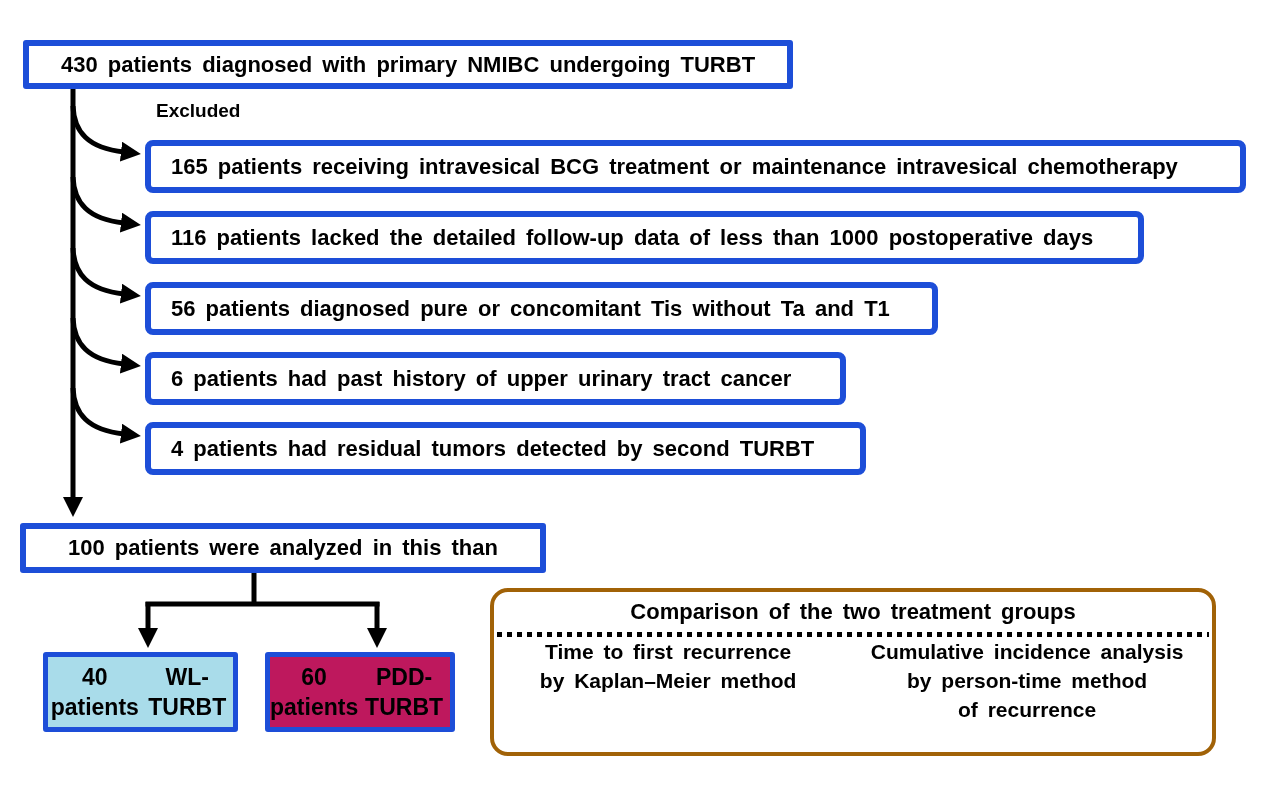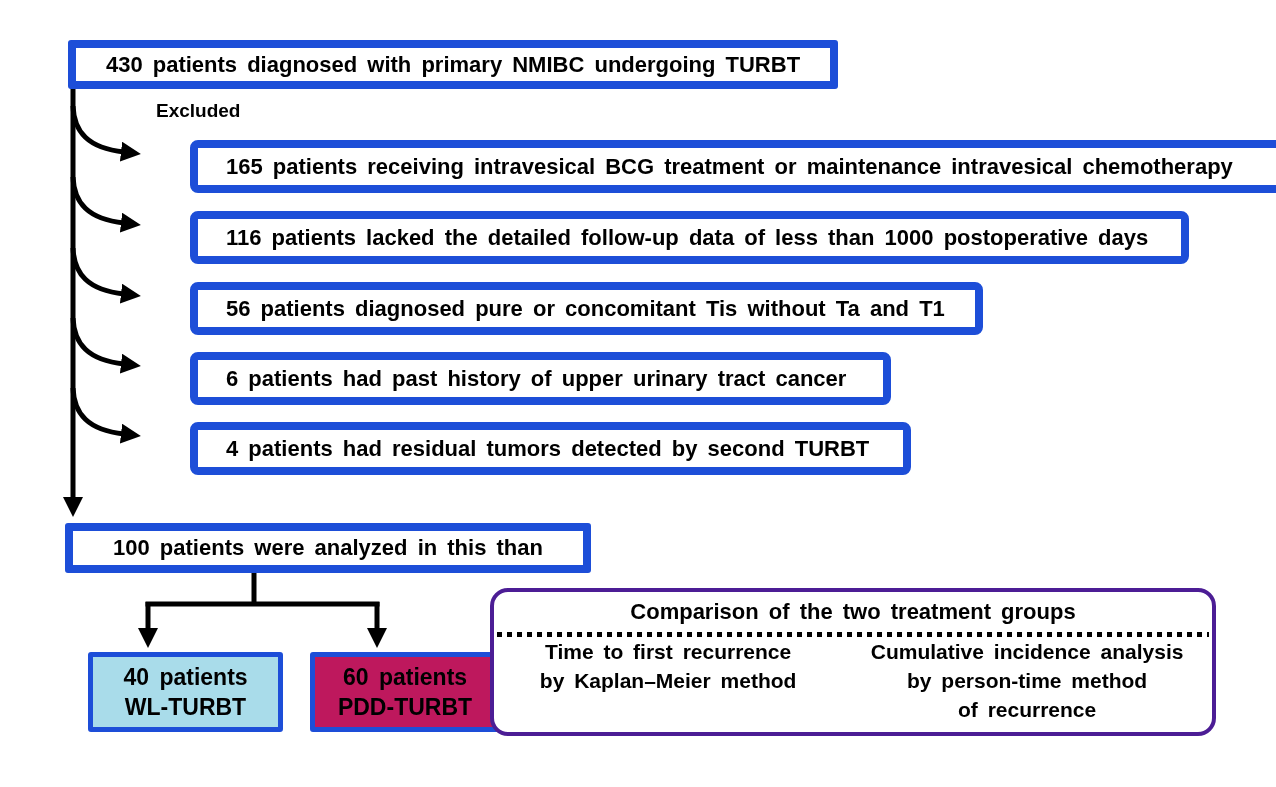--- a/index.html
+++ b/index.html
@@ -10,53 +10,52 @@
     background: #ffffff;
     font-family: "Liberation Sans", sans-serif;
     font-weight: bold;
     color: #000000;
     word-spacing: 4px;
     overflow: hidden;
   }
   .box {
     position: absolute;
     box-sizing: border-box;
-    border: 8px solid #1d4ed8;
+    border: 6px solid #1d4ed8;
     background: #fff;
     display: flex;
     align-items: center;
     border-radius: 3px;
     font-size: 22px;
-    margin-left: 45px;
   }
   .centered { justify-content: center; }
   .top-box   { left: 23px;  top: 40px;  width: 770px;  height: 49px; }
   .analyzed  { left: 20px;  top: 523px; width: 526px;  height: 50px; }
-  .excl { left: 145px; height: 53px; border-radius: 8px; padding-left: 28px; }
+  .excl { left: 145px; height: 53px; border-radius: 8px; padding-left: 20px; }
   .excl-0 { top: 140px; width: 1101px; }
   .excl-1 { top: 211px; width: 999px; }
   .excl-2 { top: 282px; width: 793px; }
   .excl-3 { top: 352px; width: 701px; }
   .excl-4 { top: 422px; width: 721px; }
   .excluded-label {
     position: absolute; left: 156px; top: 100px; font-size: 19px;
   }
   .group {
     top: 652px; height: 80px;
-    flex-direction: column; justify-content: center;
+    flex-direction: row; justify-content: center;
     text-align: center; font-size: 23px; line-height: 30px;
     border-width: 5px;
   }
   .group-wl  { left: 43px;  width: 195px; }
   .group-pdd { left: 265px; width: 190px; }
   .comparison {
     position: absolute;
-    left: 490px; top: 588px; width: 726px; height: 148px;
+    left: 490px; top: 588px; width: 726px; height: 168px;
     box-sizing: border-box;
-    border: 4px solid #4c1d95; border-radius: 18px;
+    border: 4px solid #a16207; border-radius: 18px;
     background: #fff;
     display: flex; flex-direction: column;
   }
   .comp-title {
     height: 40px; display: flex; align-items: center; justify-content: center;
     font-size: 22px;
   }
   .dotted-divider {
     height: 5px; margin: 0 3px;
     background-image: repeating-linear-gradient(90deg, #000 0 5px, transparent 5px 10px);

